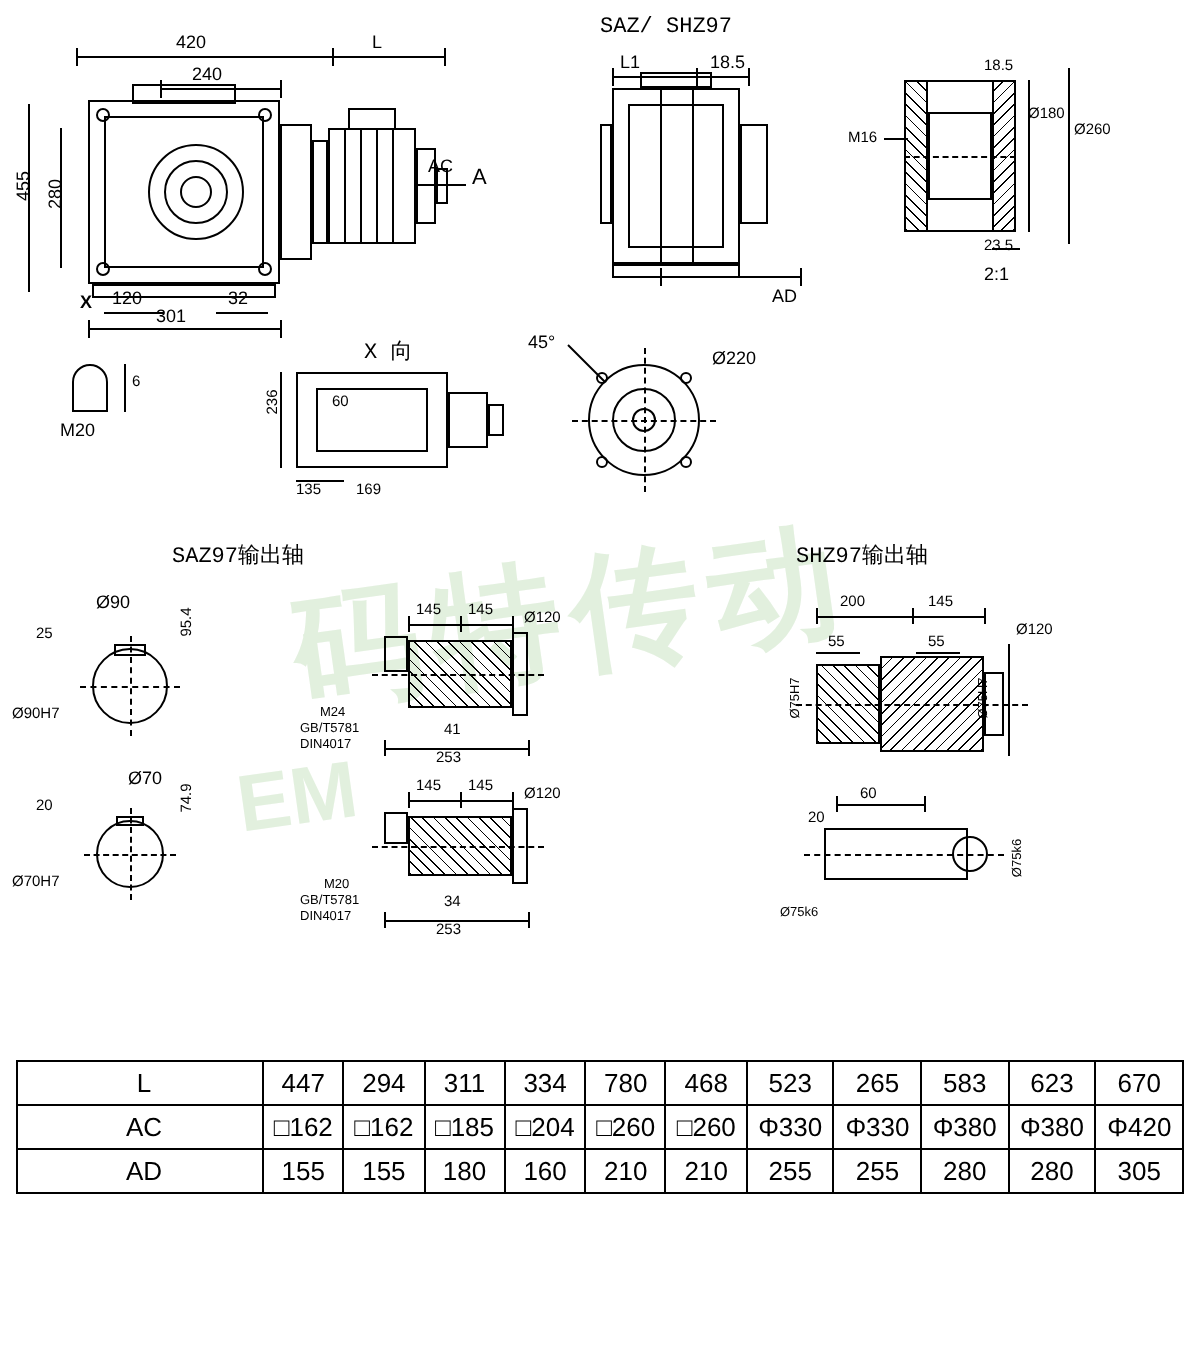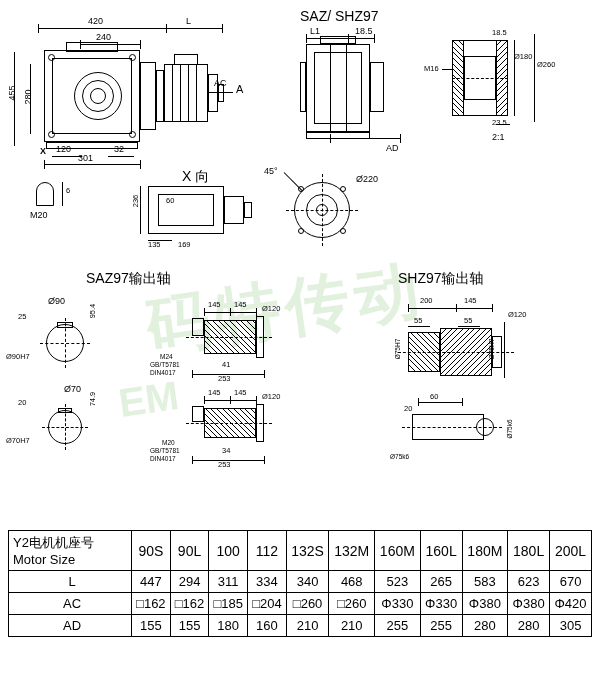--- a/index.html
+++ b/index.html
@@ -6,21 +6,21 @@
   body{
     width:600px;height:684px;background:#ffffff;
     font-family:"Liberation Sans", sans-serif;
     color:#000;position:relative;overflow:hidden;
   }
   .stage{position:relative;width:600px;height:684px;}
   .abs{position:absolute;}
   .lbl{font-size:9px;line-height:10px;white-space:nowrap;}
   .lbl.sm{font-size:7.5px;}
   .lbl.xs{font-size:6.5px;}
-  .ttl{font-size:14px;font-weight:normal;}
+  .ttl{font-size:11px;font-weight:normal;font-family:Liberation Mono, monospace;}
   .ln{background:#000;position:absolute;}
   .hln{height:1px;}
   .vln{width:1px;}
   .box{position:absolute;border:1px solid #000;box-sizing:border-box;}
   .hatch{
     background-image:repeating-linear-gradient(45deg,#000 0 0.6px,transparent 0.6px 4px);
   }
   .hatch2{
     background-image:repeating-linear-gradient(-45deg,#000 0 0.6px,transparent 0.6px 4px);
   }
@@ -311,44 +311,27 @@
 
     <div class="box" style="left:412px;top:414px;width:72px;height:26px;"></div>
     <div class="circle" style="left:476px;top:418px;width:18px;height:18px;"></div>
     <div class="ln hln abs" style="left:402px;top:427px;width:100px;border-top:1px dashed #000;background:transparent;"></div>
     <div class="lbl xs abs" style="left:390px;top:452px;">Ø75k6</div>
     <div class="lbl xs abs" style="left:500px;top:424px;transform:rotate(-90deg);transform-origin:center;">Ø75k6</div>
   </div>
 
   <table class="spec">
     <tbody>
-        <tr class="head">
-      <td class="first">
-        <div style="font-size:13px;">Y2电机机座号</div>
-        <div style="font-size:13px;">Motor Size</div>
-      </td>
-      <td>90S</td>
-      <td>90L</td>
-      <td>100</td>
-      <td>112</td>
-      <td>132S</td>
-      <td>132M</td>
-      <td>160M</td>
-      <td>160L</td>
-      <td>180M</td>
-      <td>180L</td>
-      <td>200L</td>
-    </tr>
     <tr>
       <td class="first" style="text-align:center;">L</td>
       <td>447</td>
       <td>294</td>
       <td>311</td>
       <td>334</td>
-      <td>340</td>
+      <td>780</td>
       <td>468</td>
       <td>523</td>
       <td>265</td>
       <td>583</td>
       <td>623</td>
       <td>670</td>
     </tr>
     <tr>
       <td class="first" style="text-align:center;">AC</td>
       <td>□162</td>

